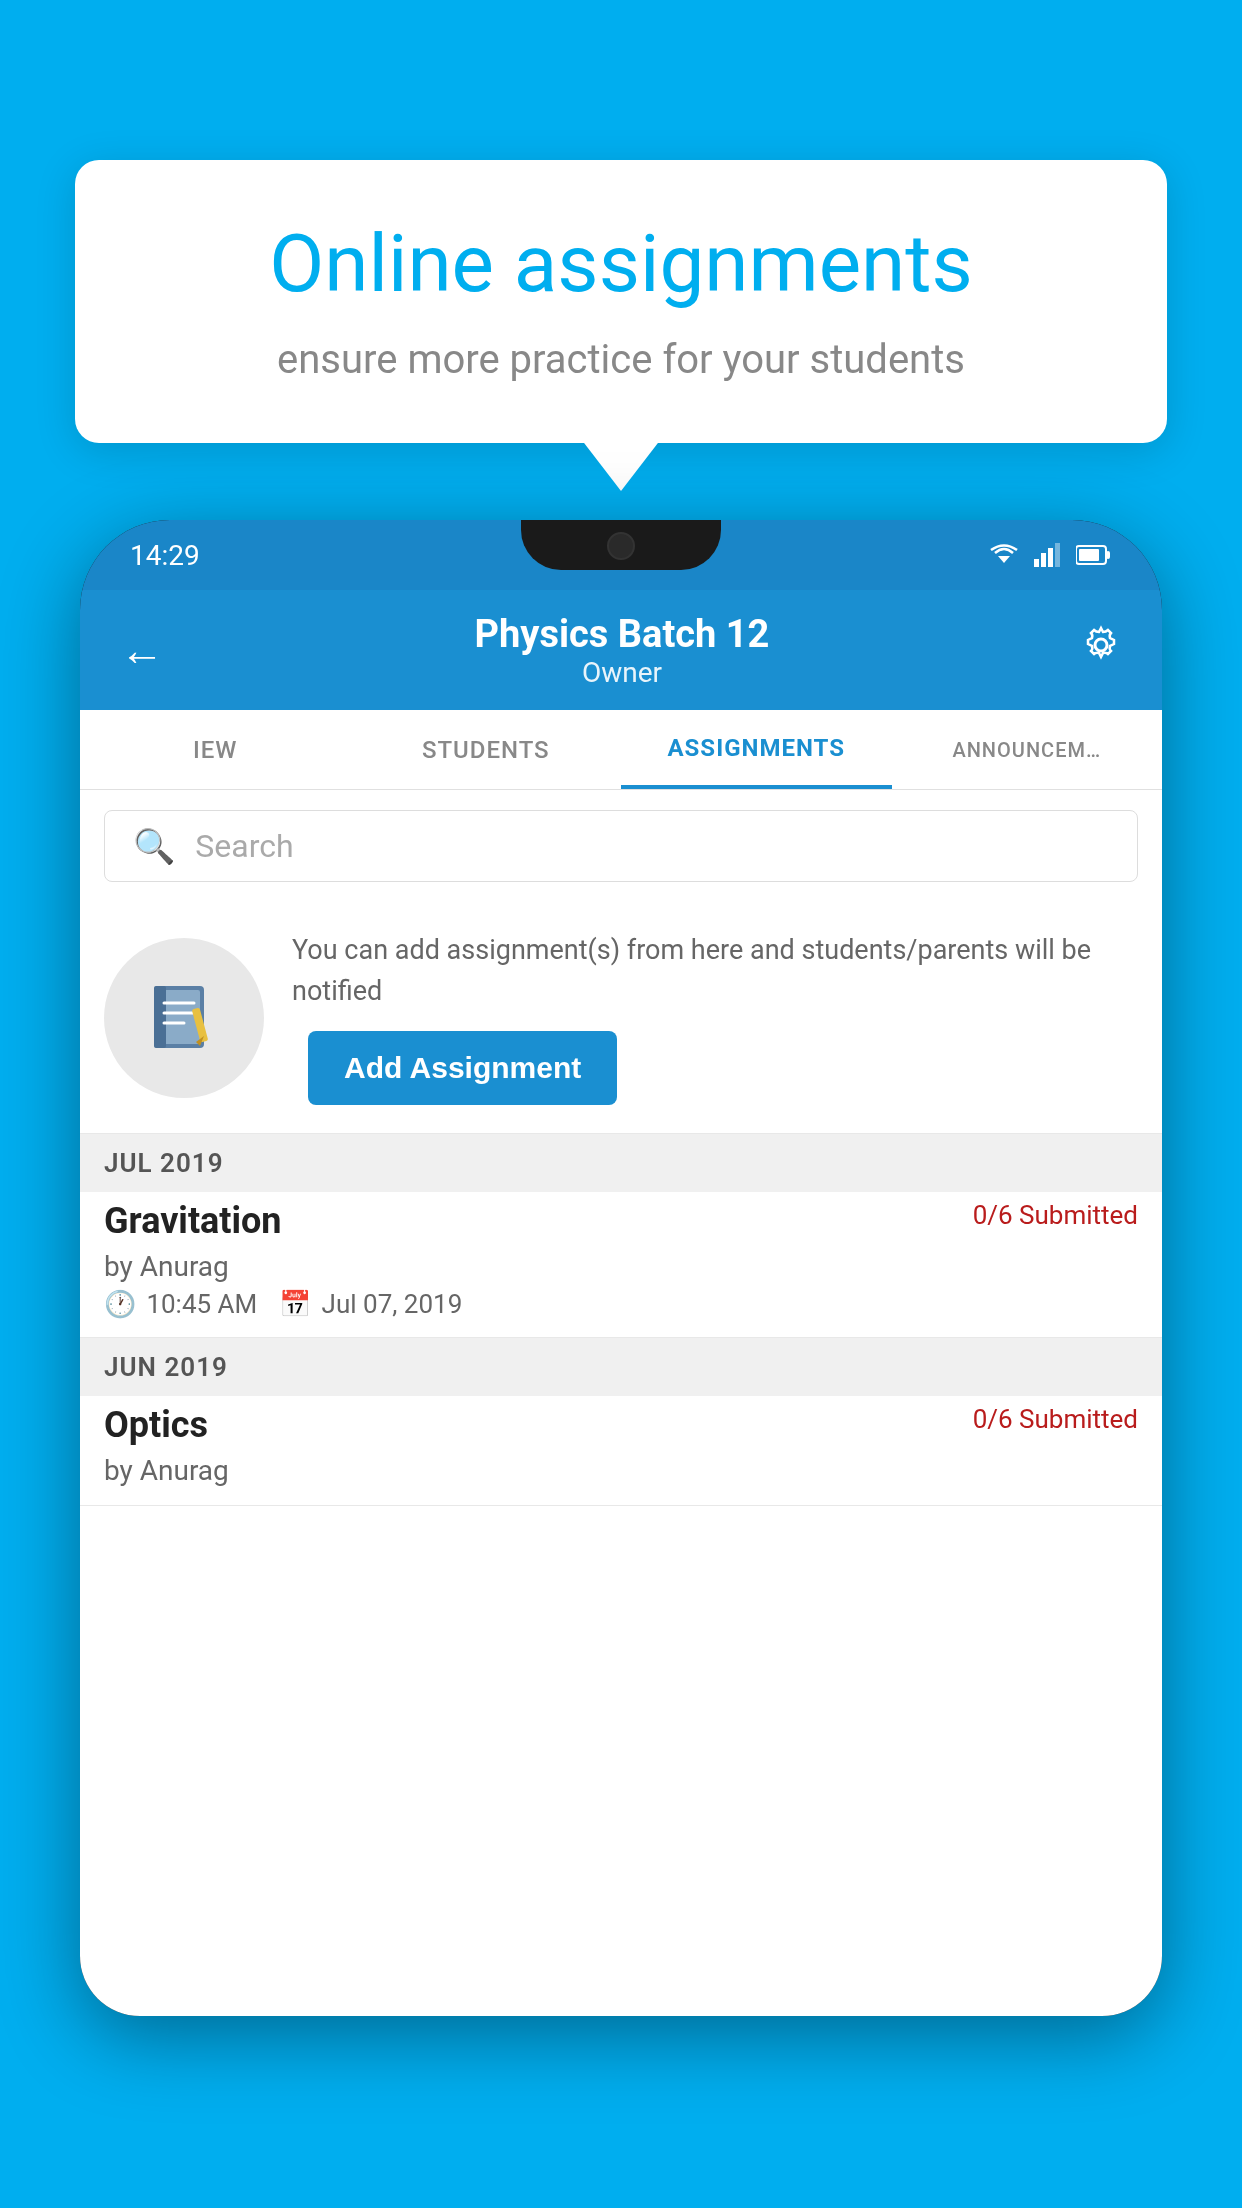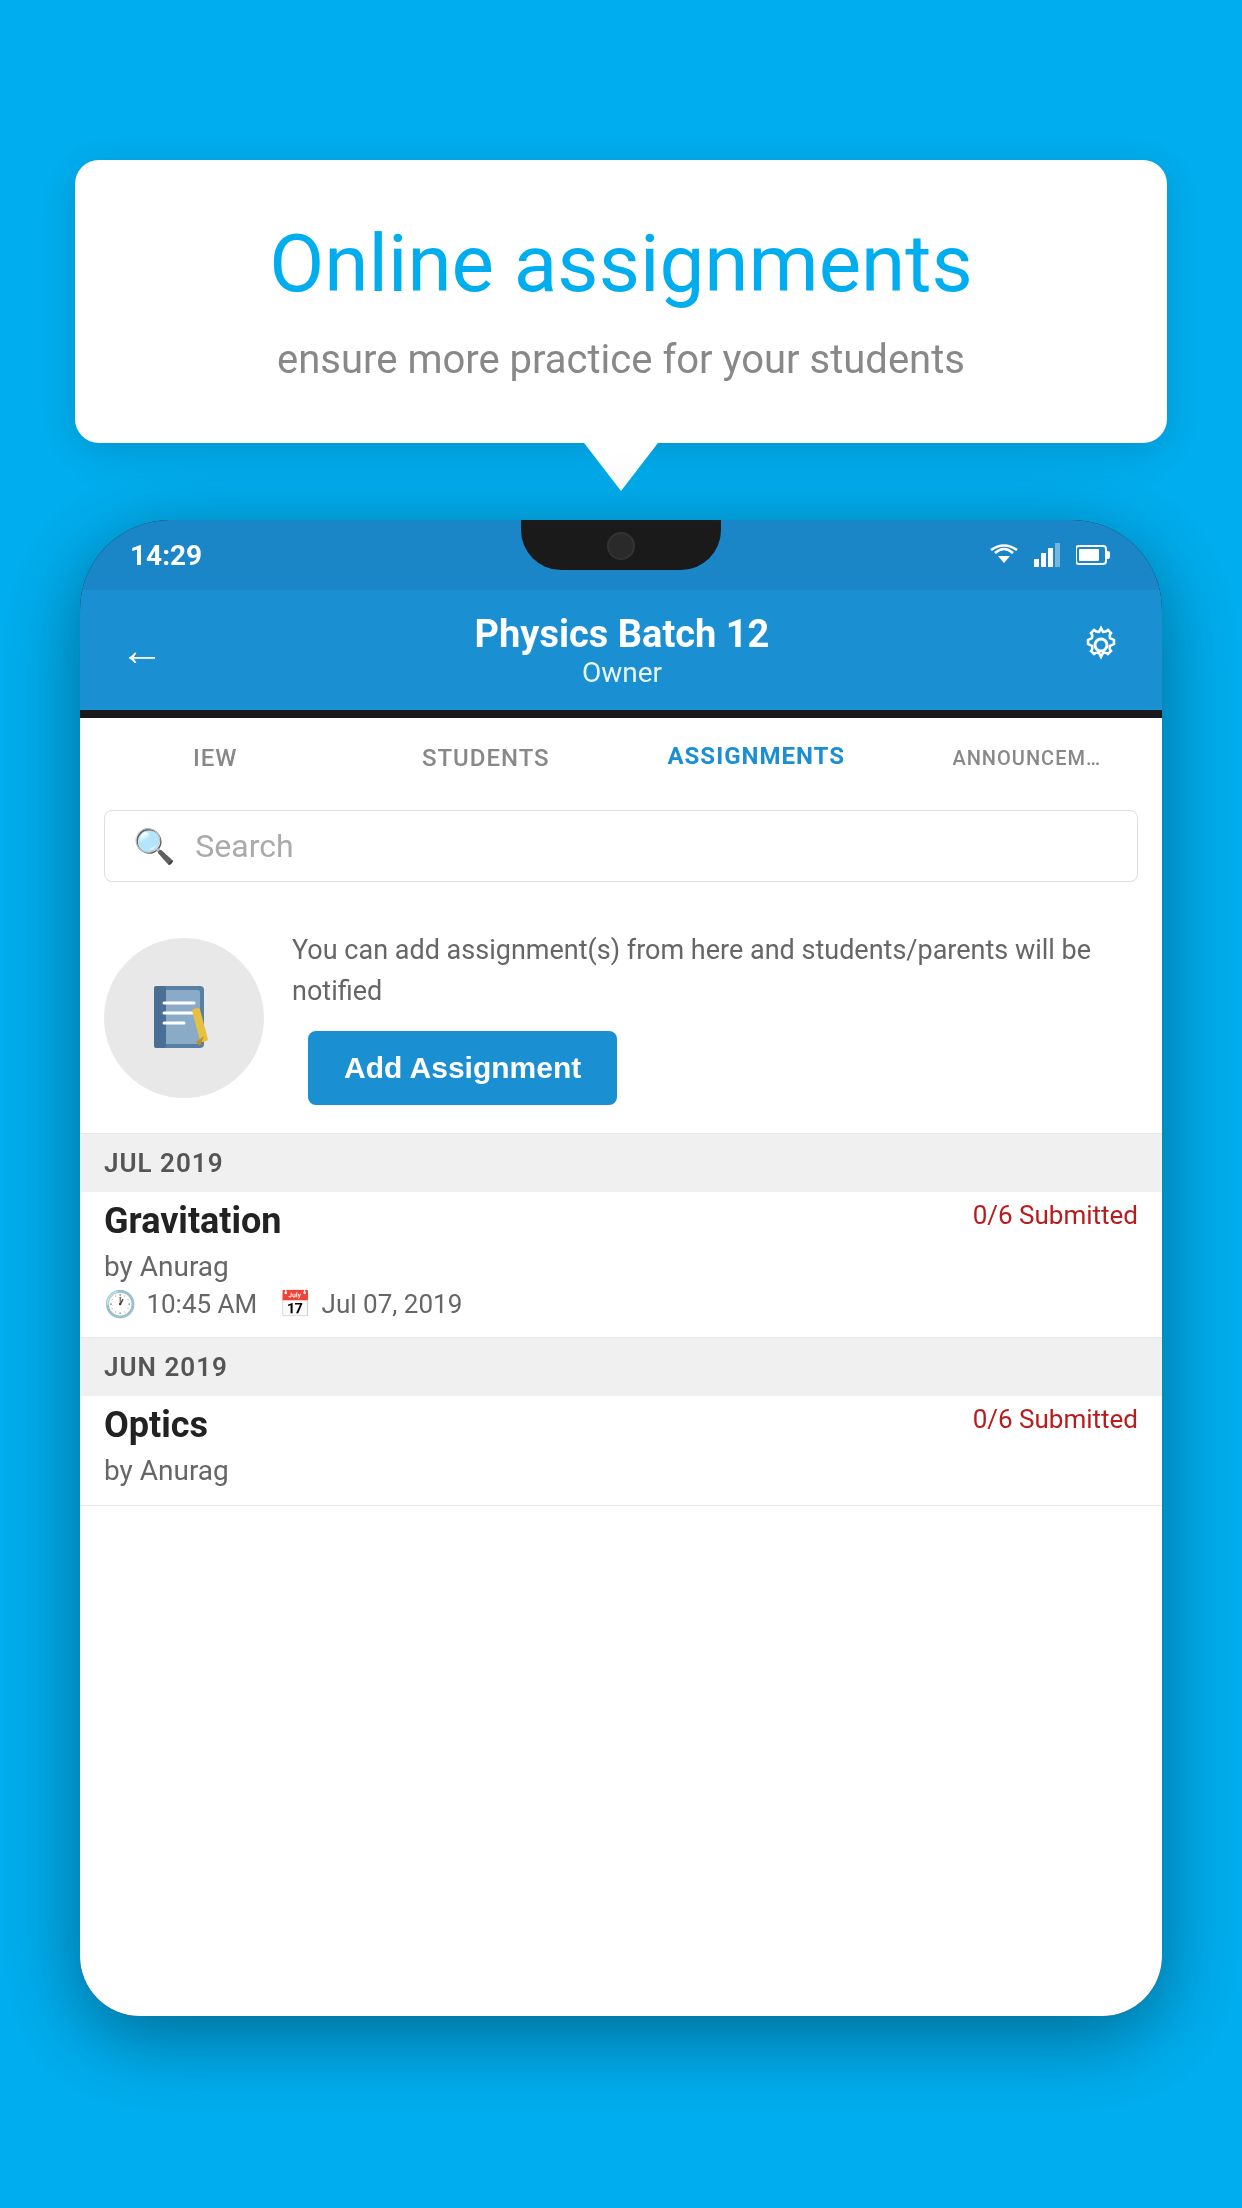--- a/index.html
+++ b/index.html
@@ -103,21 +103,21 @@
       display: flex;
       align-items: center;
       justify-content: space-between;
       padding: 0 50px;
       z-index: 10;
     }
 
     .status-time {
       color: white;
       font-size: 28px;
-      font-weight: 700;
+      font-weight: 400;
     }
 
     .status-icons {
       display: flex;
       align-items: center;
       gap: 14px;
     }
 
     .status-icons svg {
       fill: white;
@@ -161,21 +161,21 @@
 
     .header-settings {
       color: white;
       font-size: 40px;
       cursor: pointer;
     }
 
     
     .tab-bar {
       position: absolute;
-      top: 198px;
+      top: 190px;
       left: 0;
       right: 0;
       height: 80px;
       background: white;
       display: flex;
       align-items: center;
       border-bottom: 1px solid #e0e0e0;
     }
 
     .tab-item {

